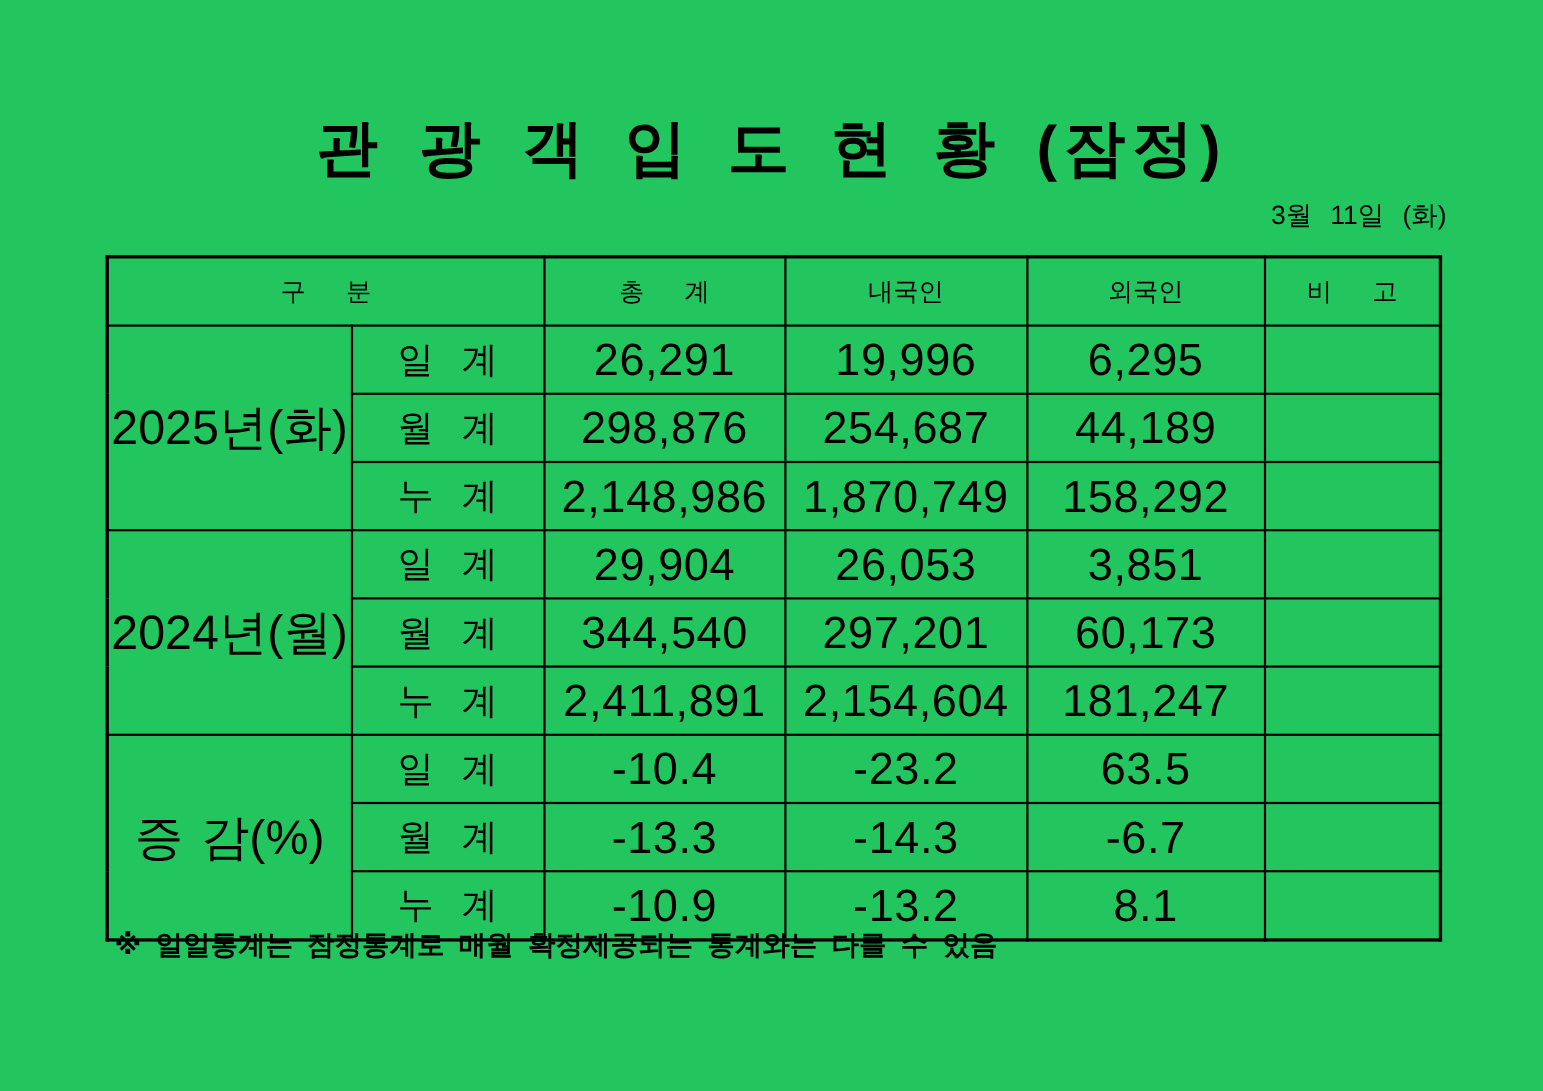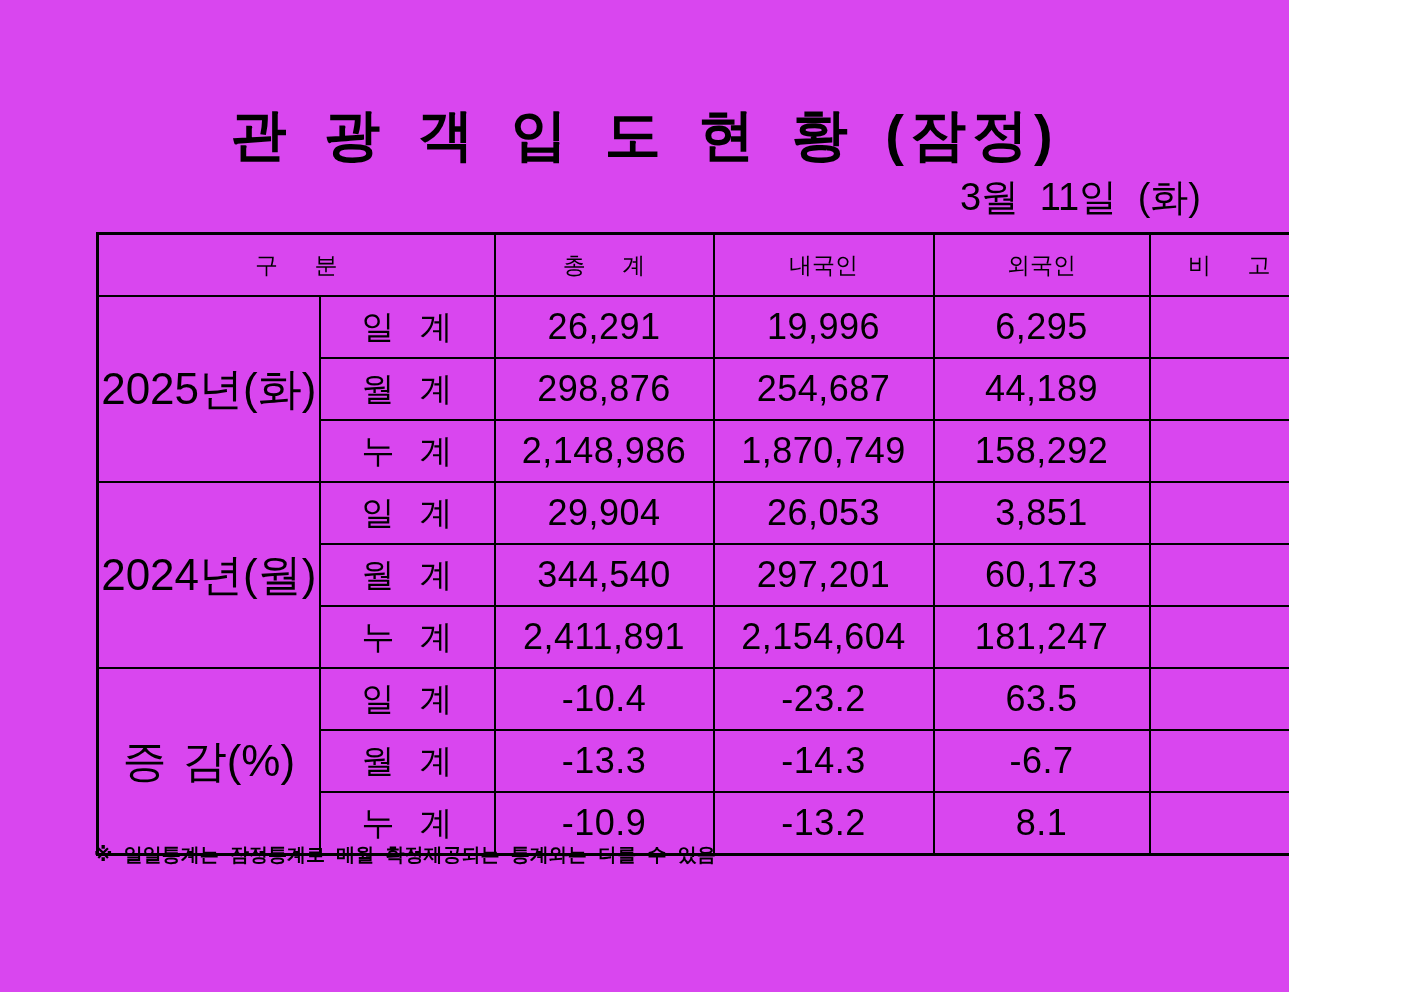--- a/index.html
+++ b/index.html
@@ -4,43 +4,43 @@
 <style>
   html, body {
     margin: 0;
     padding: 0;
     background: #ffffff;
     color: #000000;
     font-family: "Liberation Sans", "DejaVu Sans", sans-serif;
   }
   .page {
     position: relative;
-    width: 1289px;
+    width: 1403px;
     height: 992px;
-    background: #d946ef;
+    background: #22c55e;
     overflow: hidden;
   }
   .doc-title {
     position: absolute;
     top: 98px;
     left: 0;
     width: 100%;
     text-align: center;
     font-size: 56px;
     line-height: 74px;
     font-weight: bold;
     letter-spacing: 6px;
     word-spacing: 10px;
     white-space: pre;
   }
   .doc-date {
     position: absolute;
     top: 178px;
     right: 88px;
-    font-size: 38px;
+    font-size: 24px;
     line-height: 38px;
     font-weight: 500;
     word-spacing: 10px;
     white-space: pre;
   }
   table.stats {
     position: absolute;
     top: 232px;
     left: 96px;
     width: 1212px;
@@ -67,28 +67,28 @@
   }
   th.group-label {
     font-size: 44px;
     word-spacing: 4px;
   }
   th.row-label {
     font-size: 33px;
     word-spacing: 16px;
   }
   td.value {
-    font-size: 36px;
+    font-size: 41px;
     letter-spacing: 0.5px;
   }
   .footnote {
     position: absolute;
     top: 842px;
-    left: 94px;
-    font-size: 19px;
+    left: 104px;
+    font-size: 25px;
     font-weight: bold;
     word-spacing: 6px;
     white-space: pre;
   }
 </style>
 </head>
 <body>
 
 <div class="page">
 

